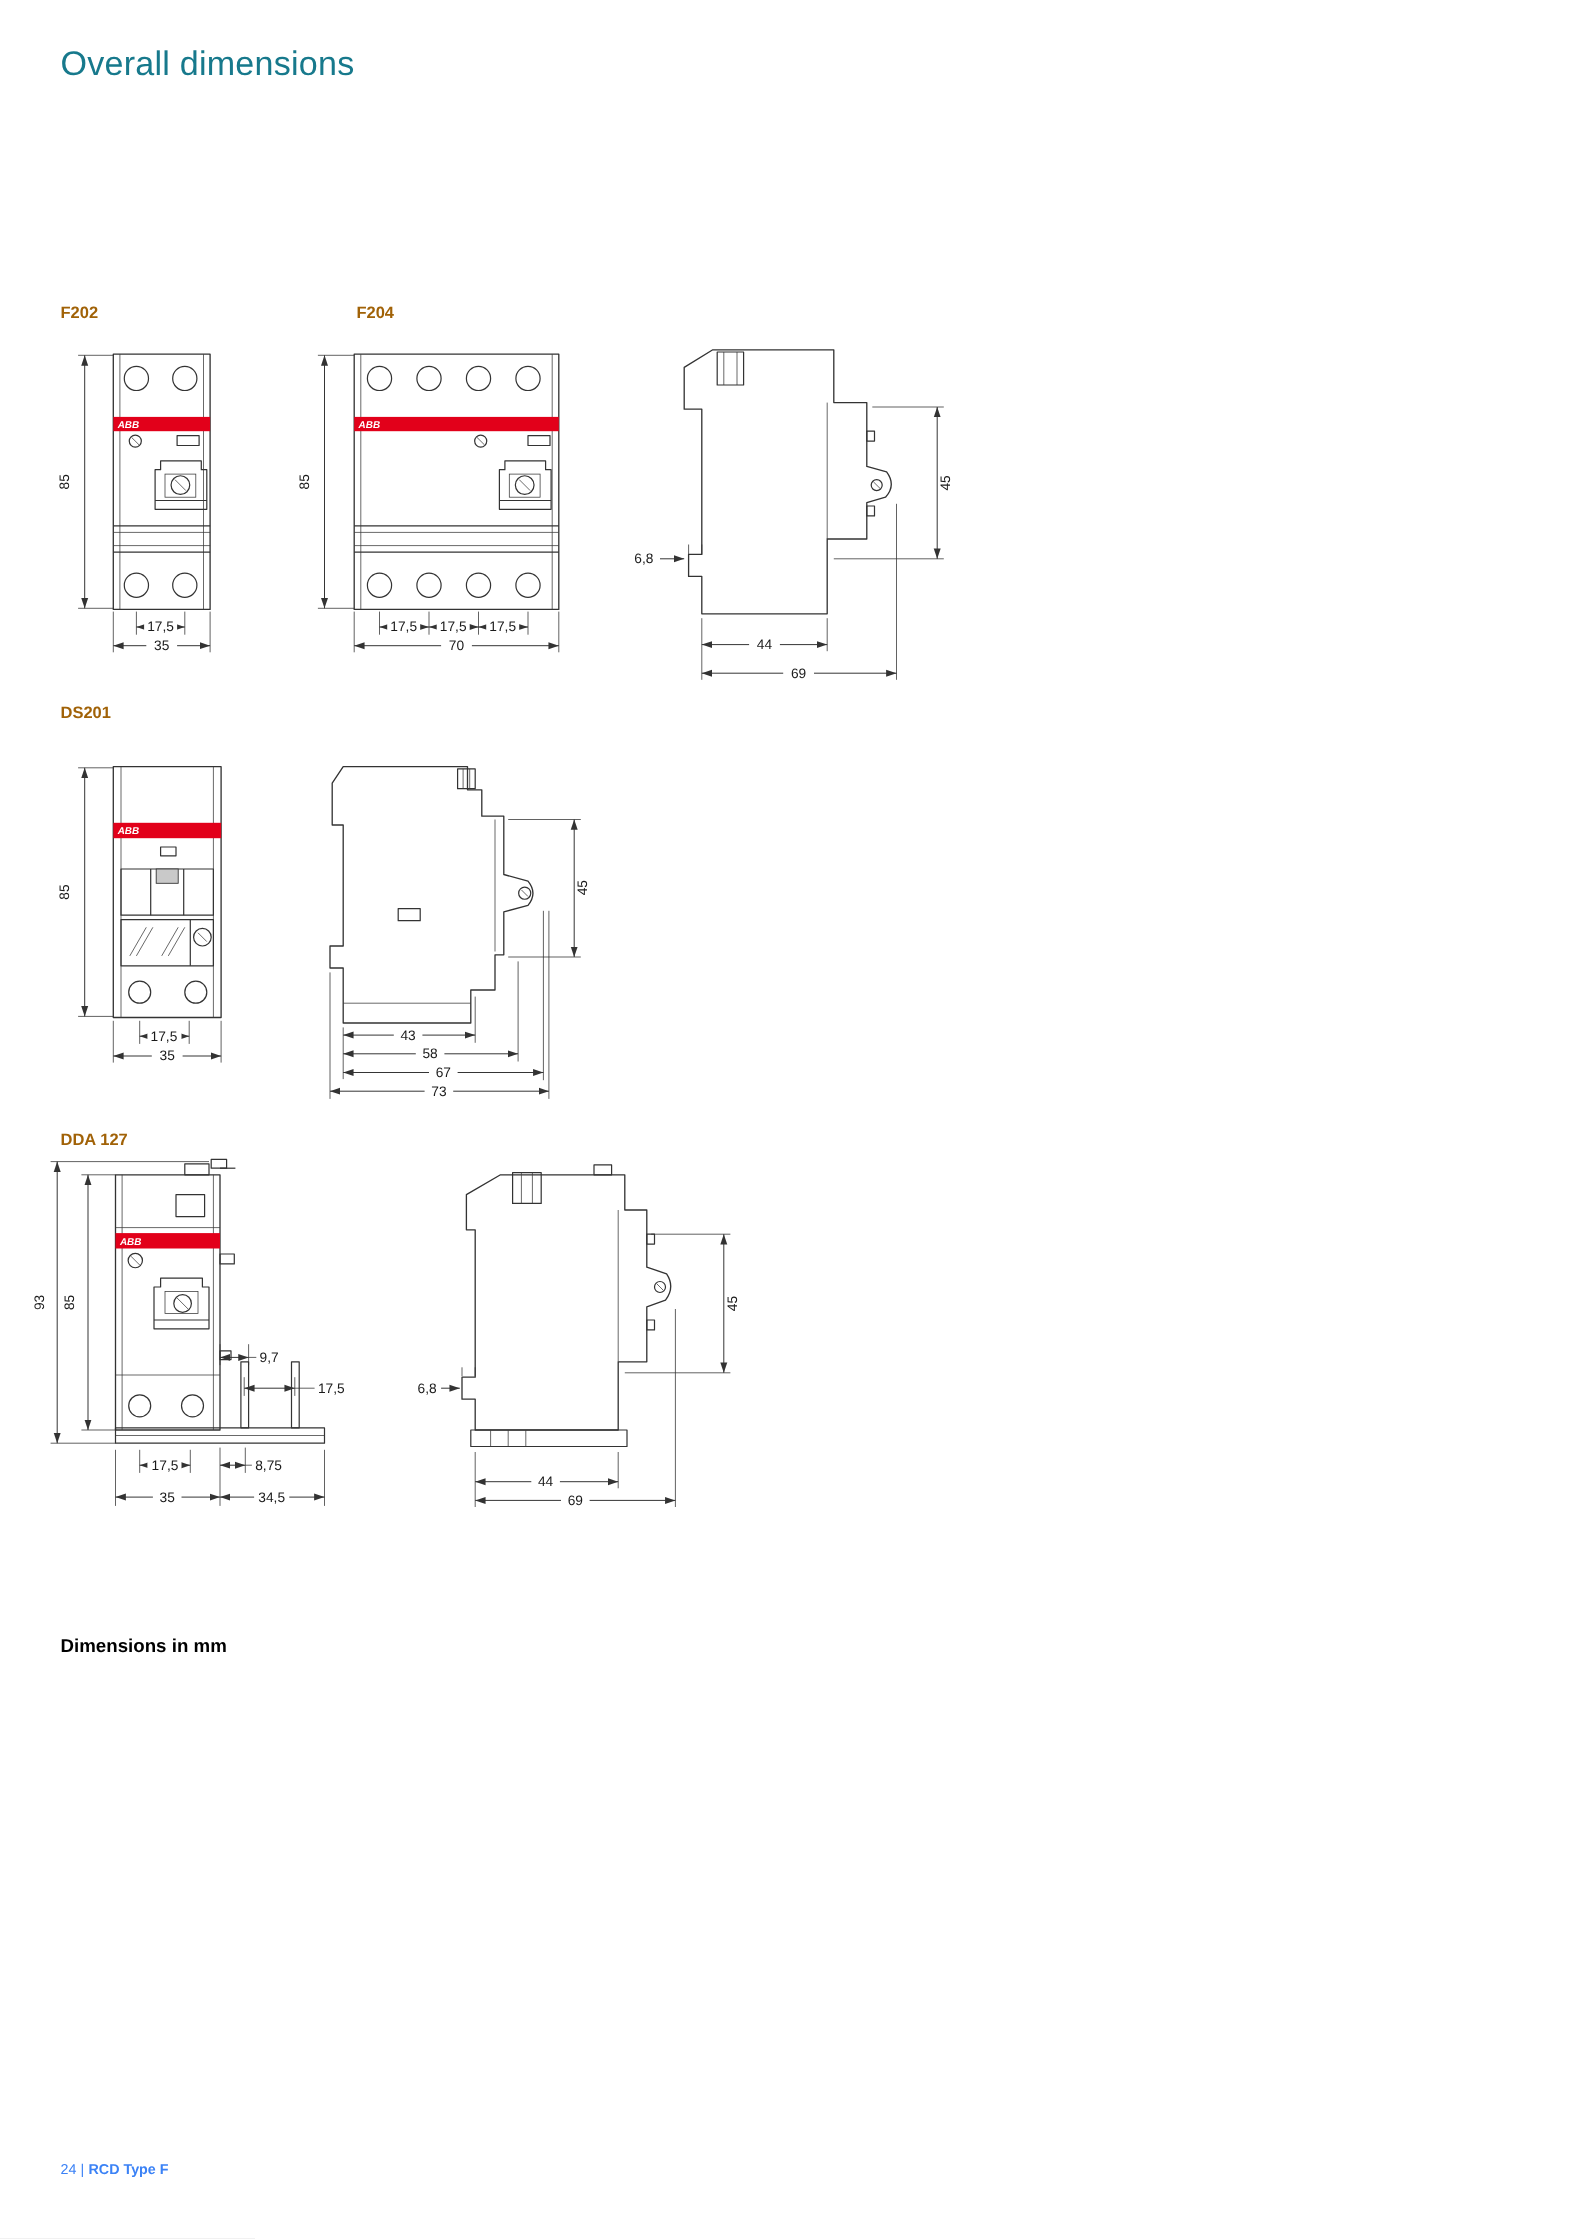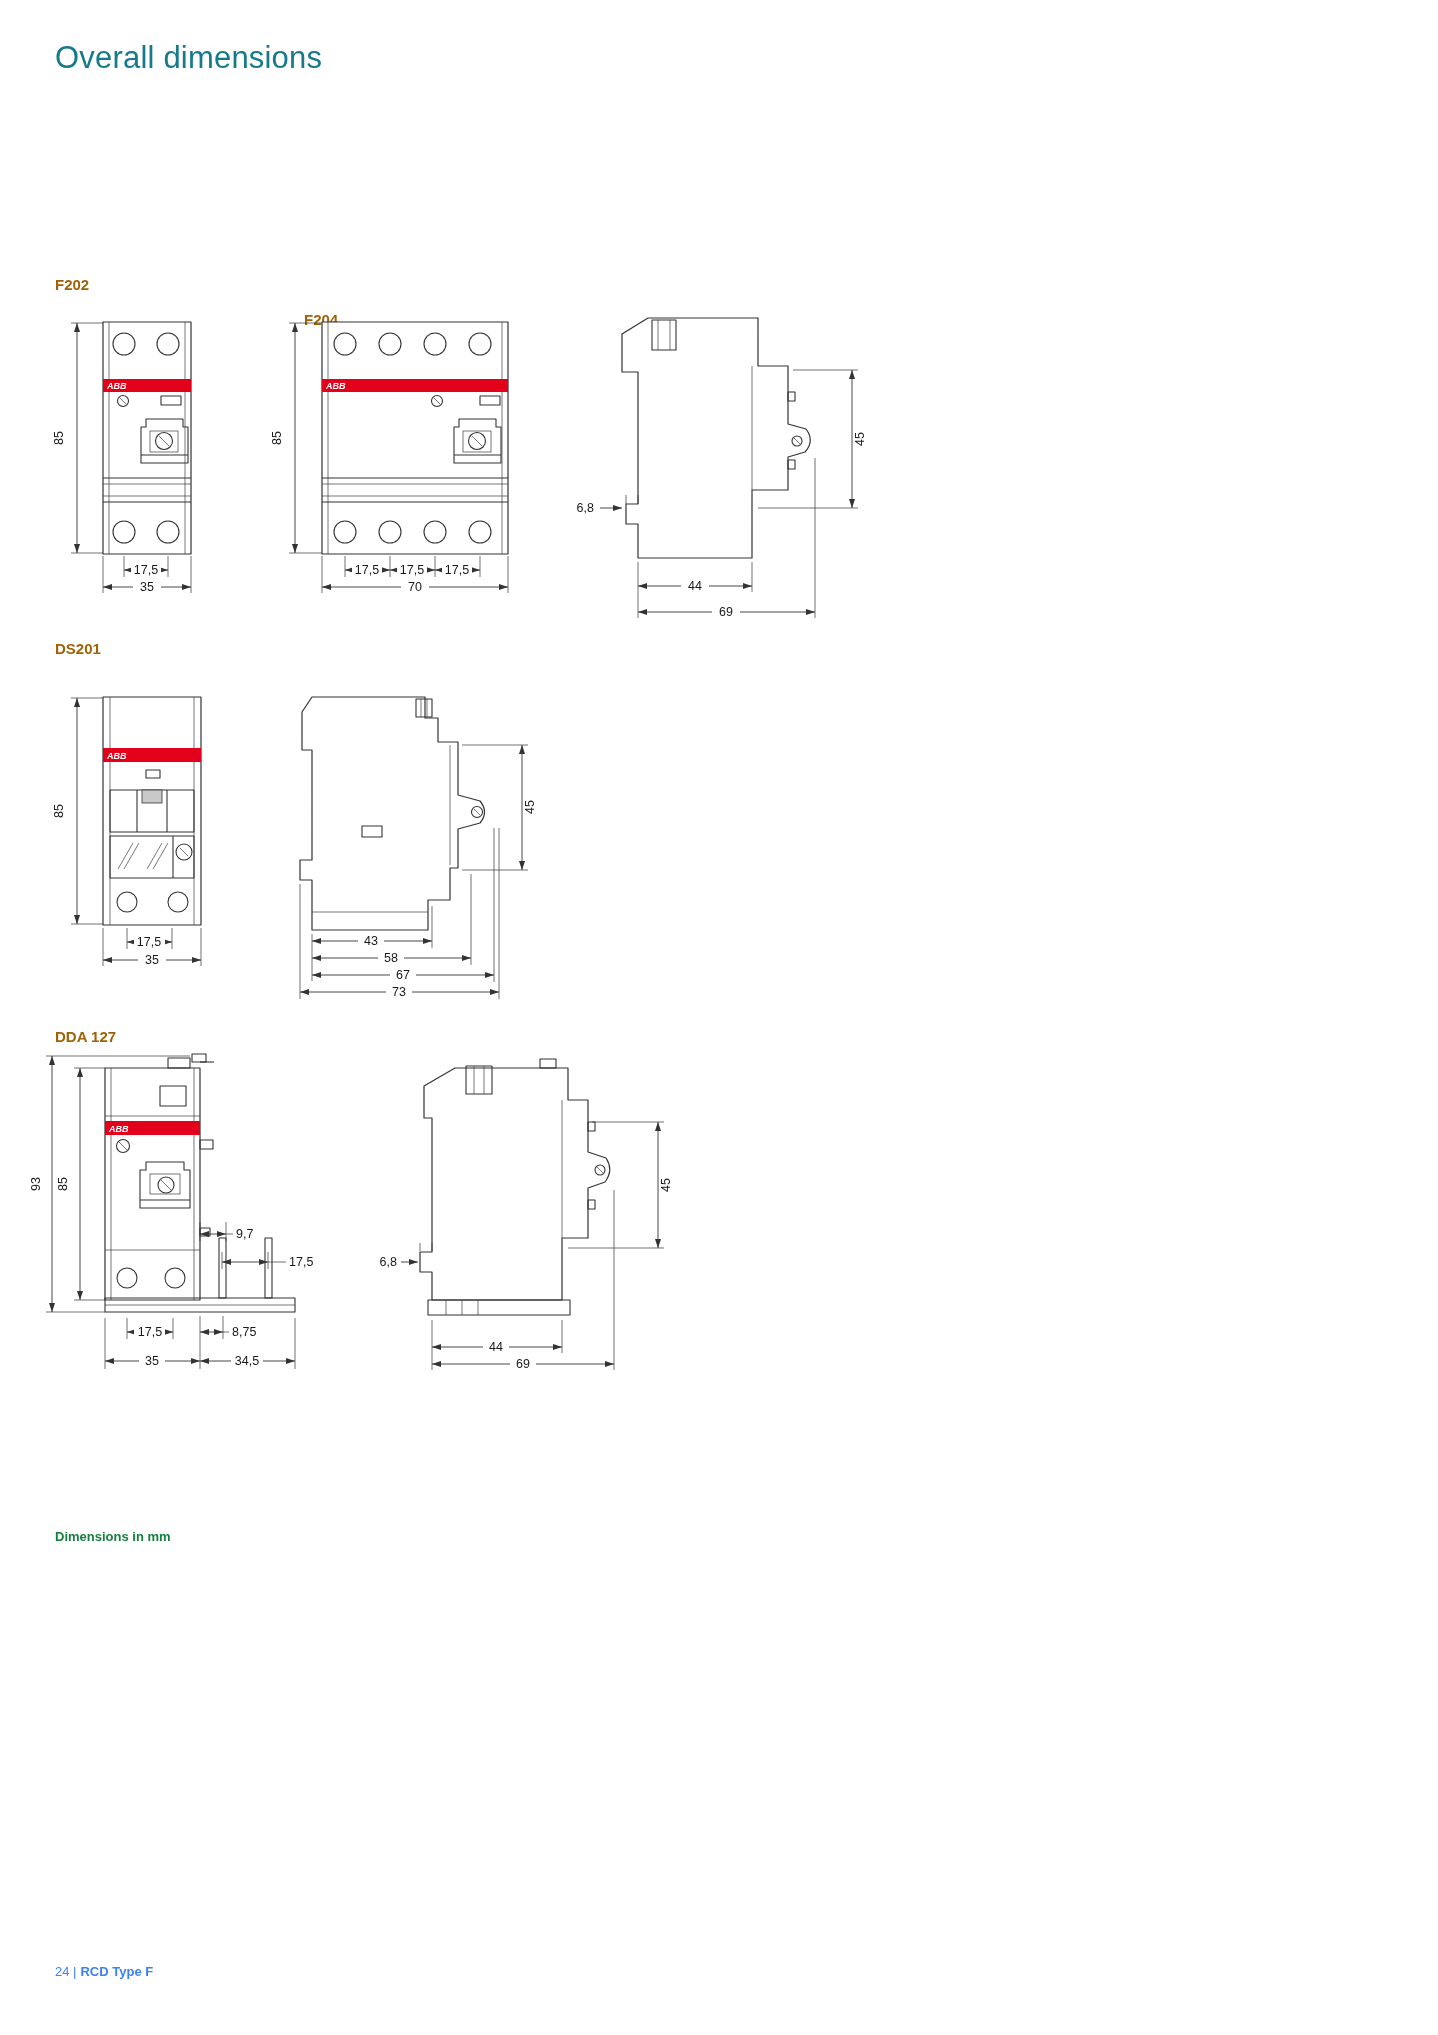--- a/index.html
+++ b/index.html
@@ -5,42 +5,42 @@
   html,body{margin:0;padding:0;background:#e8e8e8;}
   .page{
     position:relative;width:1438px;height:2035px;background:#ffffff;
     font-family:"Liberation Sans",sans-serif;overflow:hidden;margin:0 auto;
   }
   .title{
     position:absolute;left:55px;top:40px;font-size:31px;font-weight:400;
     color:#17798c;letter-spacing:.2px;
   }
   .sec-label{position:absolute;font-size:15px;font-weight:bold;color:#a16207;}
-  .note{position:absolute;left:55px;top:1487px;font-size:13px;font-weight:bold;color:#15803d;margin-top:42px;}
+  .note{position:absolute;left:55px;top:1487px;font-size:17px;font-weight:bold;color:#000000;}
   .pageref{position:absolute;left:55px;top:1964px;font-size:13px;color:#3b82f6;}
   .pageref .b{font-weight:bold;margin-left:4px;}
   svg.drawings{position:absolute;left:0;top:0;}
   .body{fill:#ffffff;stroke:#333;stroke-width:1.2;stroke-linejoin:round;}
   .art{fill:none;stroke:#333;stroke-width:1.1;stroke-linejoin:round;}
   .thin{fill:none;stroke:#3c3c3c;stroke-width:0.7;}
   .ext{stroke:#333;stroke-width:0.7;}
   .dim{stroke:#333;stroke-width:0.9;}
   .lbg{fill:#ffffff;}
   .dtxt{font-family:"Liberation Sans",sans-serif;font-size:12.5px;fill:#1a1a1a;}
   .abb{font-family:"Liberation Sans",sans-serif;font-size:9px;font-weight:bold;font-style:italic;fill:#ffffff;}
 </style>
 </head>
 <body>
 
 <div class="page">
 
   <div class="title">Overall dimensions</div>
 
   <div class="sec-label" style="left:55px;top:276px;">F202</div>
-  <div class="sec-label" style="left:304px;top:276px;margin-top:35px;">F204</div>
+  <div class="sec-label" style="left:324px;top:276px;">F204</div>
   <div class="sec-label" style="left:55px;top:640px;">DS201</div>
   <div class="sec-label" style="left:55px;top:1028px;">DDA 127</div>
 
   <svg class="drawings" width="1438" height="2035" viewBox="0 0 1438 2035">
     <defs>
       <marker id="arr" viewBox="0 0 10 8" markerWidth="11" markerHeight="9" refX="9.5" refY="4" orient="auto-start-reverse">
         <path d="M0,0.8 L9.5,4 L0,7.2 Z" fill="#333"></path>
       </marker>
     </defs>
 

